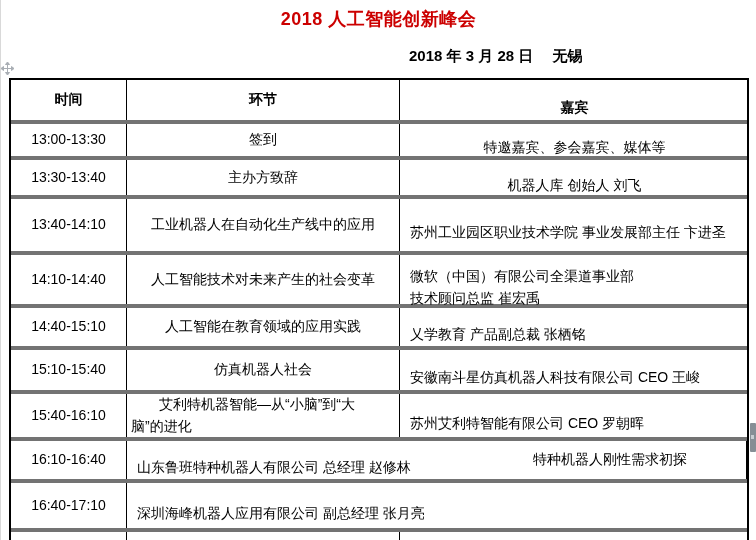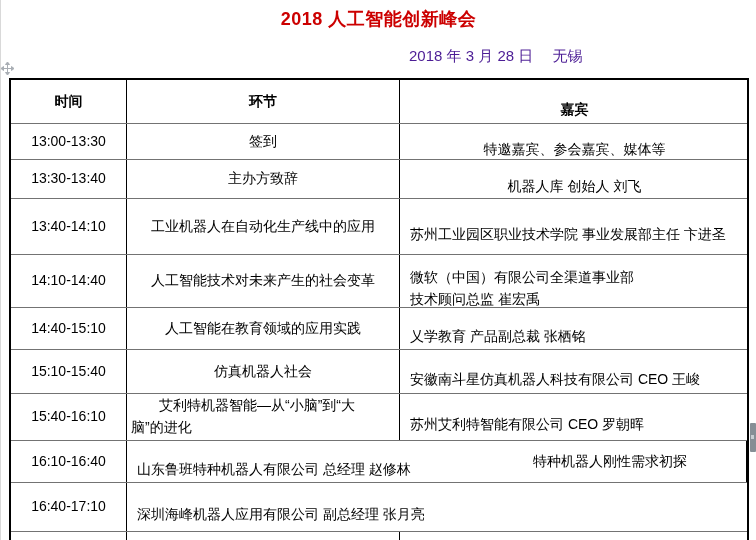--- a/index.html
+++ b/index.html
@@ -12,37 +12,37 @@
     position:absolute; top:7px; left:0; width:100%; text-align:center;
     font-size:18px; font-weight:bold; color:var(--title-red,#c00);
     letter-spacing:0.5px;
   }
   .slogan {
     position:absolute; top:36px; left:128px;
     font-size:14px; font-weight:bold; color:var(--title-red,#c00);margin-top:48px;
   }
   .date-loc {
     position:absolute; top:47px; left:408px;
-    font-size:15px; font-weight:normal; color:#4c1d95;
+    font-size:15px; font-weight:bold; color:#000000;
   }
   .move-handle {
     position:absolute; left:0; top:61px; width:13px; height:13px; color:#a9aeb4;
   }
   .scroll-thumb {
     position:absolute; right:0; top:423px; width:6px; height:29px;
     background:#868e95; border-radius:1px;
   }
   .scroll-thumb::after {
     content:""; position:absolute; left:1px; top:12px; width:3px; height:4px; background:#c7ccd1;
   }
   .sched {
     position:absolute; left:8px; top:78px; width:740px;
     border:2px solid #000; box-sizing:border-box; background:#fff;
   }
-  .row { display:flex; box-sizing:border-box; border-bottom:1px solid #737373; }
+  .row { display:flex; box-sizing:border-box; border-bottom:4px solid #737373; }
   .row:last-child { border-bottom:none; }
   .cell {
     display:flex; align-items:center; box-sizing:border-box;
     font-size:14px; line-height:1.55; text-align:center;
   }
   .cell .txt { display:block; width:100%; white-space:pre-line; }
   .c1 { width:116px; border-right:1px solid #000; }
   .c2 { width:273px; border-right:1px solid #000; padding:0 4px; }
   .c3 { flex:1; padding:16px 8px 0 10px; text-align:left; }
   .c3.center { text-align:center; }

